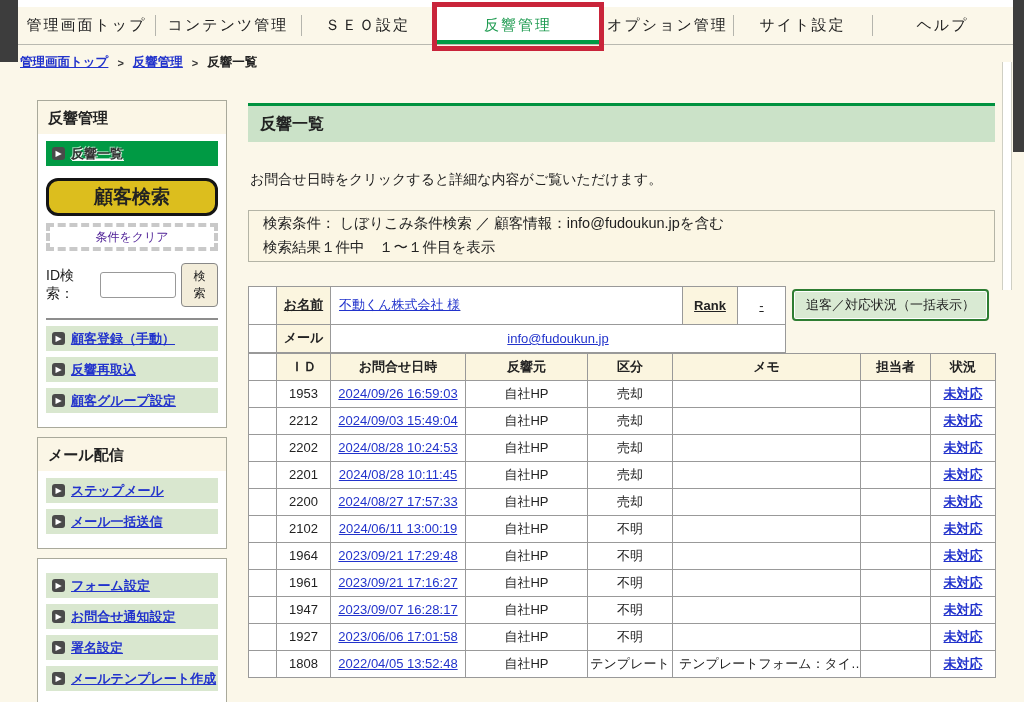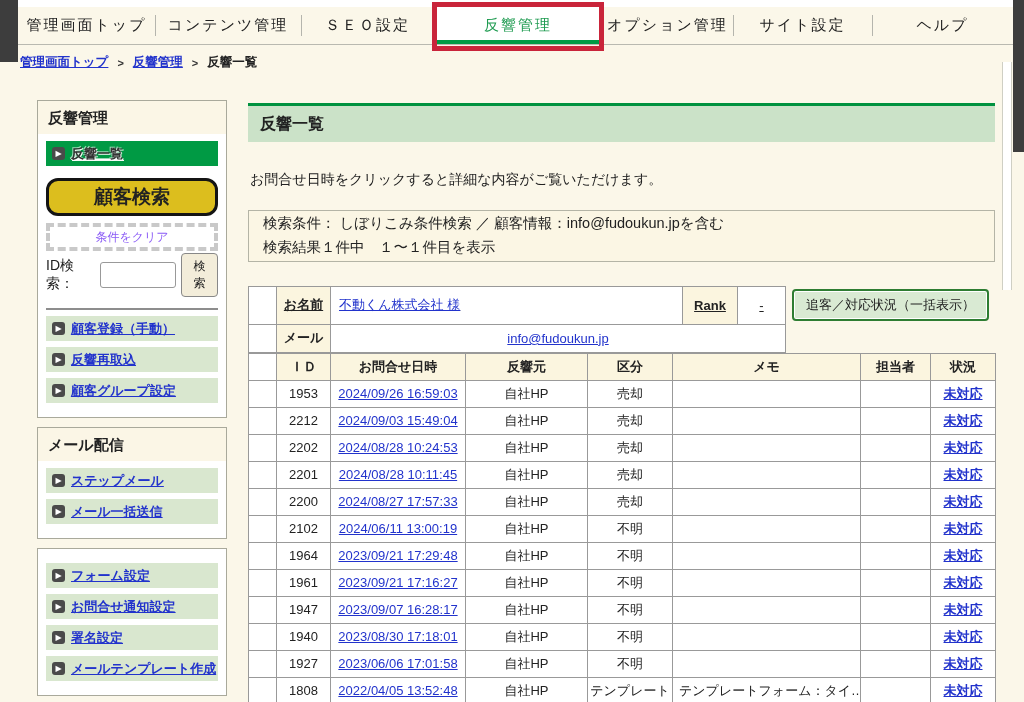--- a/index.html
+++ b/index.html
@@ -35,21 +35,21 @@
   
   .sidebar { position:absolute; left:37px; top:100px; width:190px; }
   .side-box { background:#fff; border:1px solid #a9a99b; padding:8px; margin-bottom:9px; }
   .section-title { margin:-8px -8px 7px; padding:8px 10px 6px; background:#FBF6E6; font-size:15px; font-weight:bold; color:#222; }
   .item { height:25px; background:#D9E7CF; margin:6px 0; display:flex; align-items:center; gap:6px; padding:0 6px; }
   .item-icon { flex:0 0 13px; width:13px; height:13px; background:#4a4a4a; border-radius:3px; color:#fff; font-size:8px; line-height:13px; text-align:center; }
   .item a { color:#2233cc; font-size:13px; font-weight:bold; text-decoration:underline; white-space:nowrap; }
   .item.active { background:#009A44; }
   .item.active a { color:#333; text-shadow:1px 1px 0 rgba(255,255,255,.95), -1px -1px 0 rgba(255,255,255,.6); text-decoration-color:#fff; }
   .customer-search-btn { display:block; width:100%; height:38px; background:#DCBE1E; border:3px solid #141414; border-radius:12px; font-size:19px; font-weight:bold; color:#222; margin:12px 0 7px; cursor:pointer; font-family:inherit; }
-  .clear-btn { display:block; width:100%; height:28px; background:#fff; border:4px dashed #c9c9c9; color:#8b5cf6; font-size:12px; margin-bottom:2px; cursor:pointer; font-family:inherit; }
+  .clear-btn { display:block; width:100%; height:28px; background:#fff; border:4px dashed #c9c9c9; color:#4c1d95; font-size:12px; margin-bottom:12px; cursor:pointer; font-family:inherit; }
   .id-search-row { display:flex; align-items:center; gap:5px; font-size:14px; margin-bottom:4px; }
   .id-search-row input { width:76px; height:26px; border:1px solid #999; border-radius:3px; background:#fff; padding:0 4px; font-size:13px; }
   .mini-search-btn { padding:4px 7px; background:#F3EDDA; border:1px solid #888; border-radius:4px; font-size:12px; color:#222; cursor:pointer; font-family:inherit; }
   .divider { border-top:2px solid #8d8d8d; margin:11px 0 2px; }
 
   
   .main { position:absolute; left:248px; top:103px; width:747px; }
   .title-bar { border-top:3px solid #00923F; background:#CBE2C8; padding:8px 12px 7px; font-size:16px; font-weight:bold; color:#222; }
   .instruction { margin:29px 0 0 2px; font-size:14px; }
   .summary-box { margin-top:21px; background:#FBF6E4; border:1px solid #b4b4a6; padding:1px 14px; font-size:14.5px; line-height:1.65; }
@@ -329,30 +329,20 @@
             <td>1947</td>
             <td><a>2023/09/07 16:28:17</a></td>
             <td>自社HP</td>
             <td>不明</td>
             <td class="memo"></td>
             <td></td>
             <td class="status"><a>未対応</a></td>
           </tr>
           <tr>
             <td></td>
-            <td>1940</td>
-            <td><a>2023/08/30 17:18:01</a></td>
-            <td>自社HP</td>
-            <td>不明</td>
-            <td class="memo"></td>
-            <td></td>
-            <td class="status"><a>未対応</a></td>
-          </tr>
-          <tr>
-            <td></td>
             <td>1927</td>
             <td><a>2023/06/06 17:01:58</a></td>
             <td>自社HP</td>
             <td>不明</td>
             <td class="memo"></td>
             <td></td>
             <td class="status"><a>未対応</a></td>
           </tr>
           <tr>
             <td></td>

